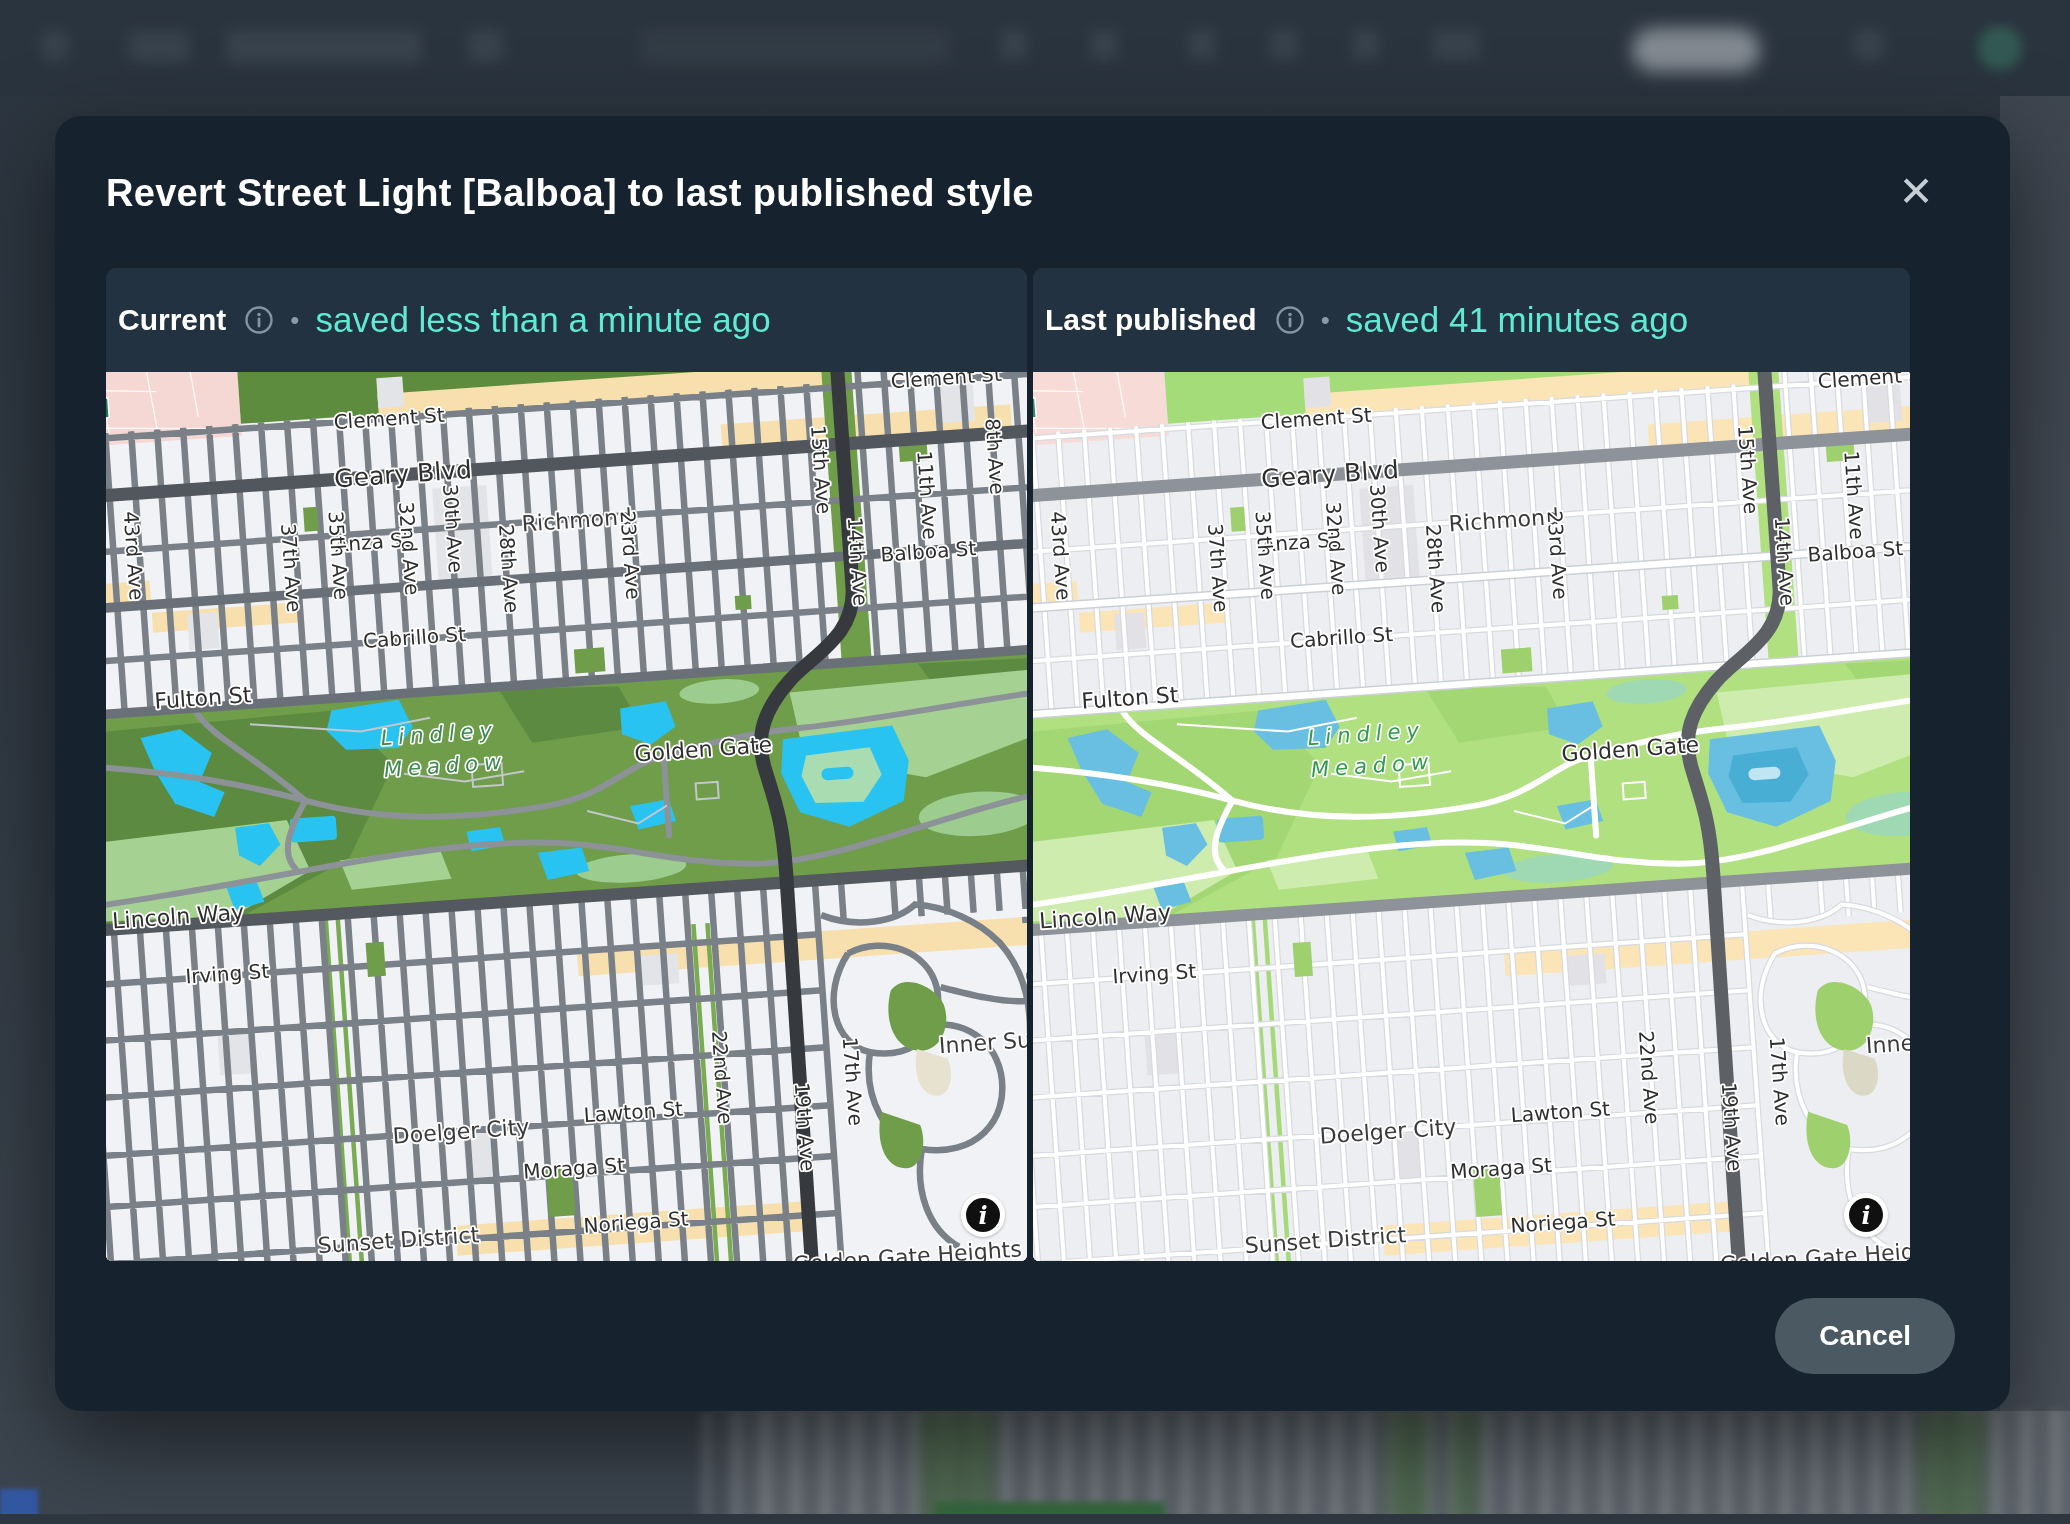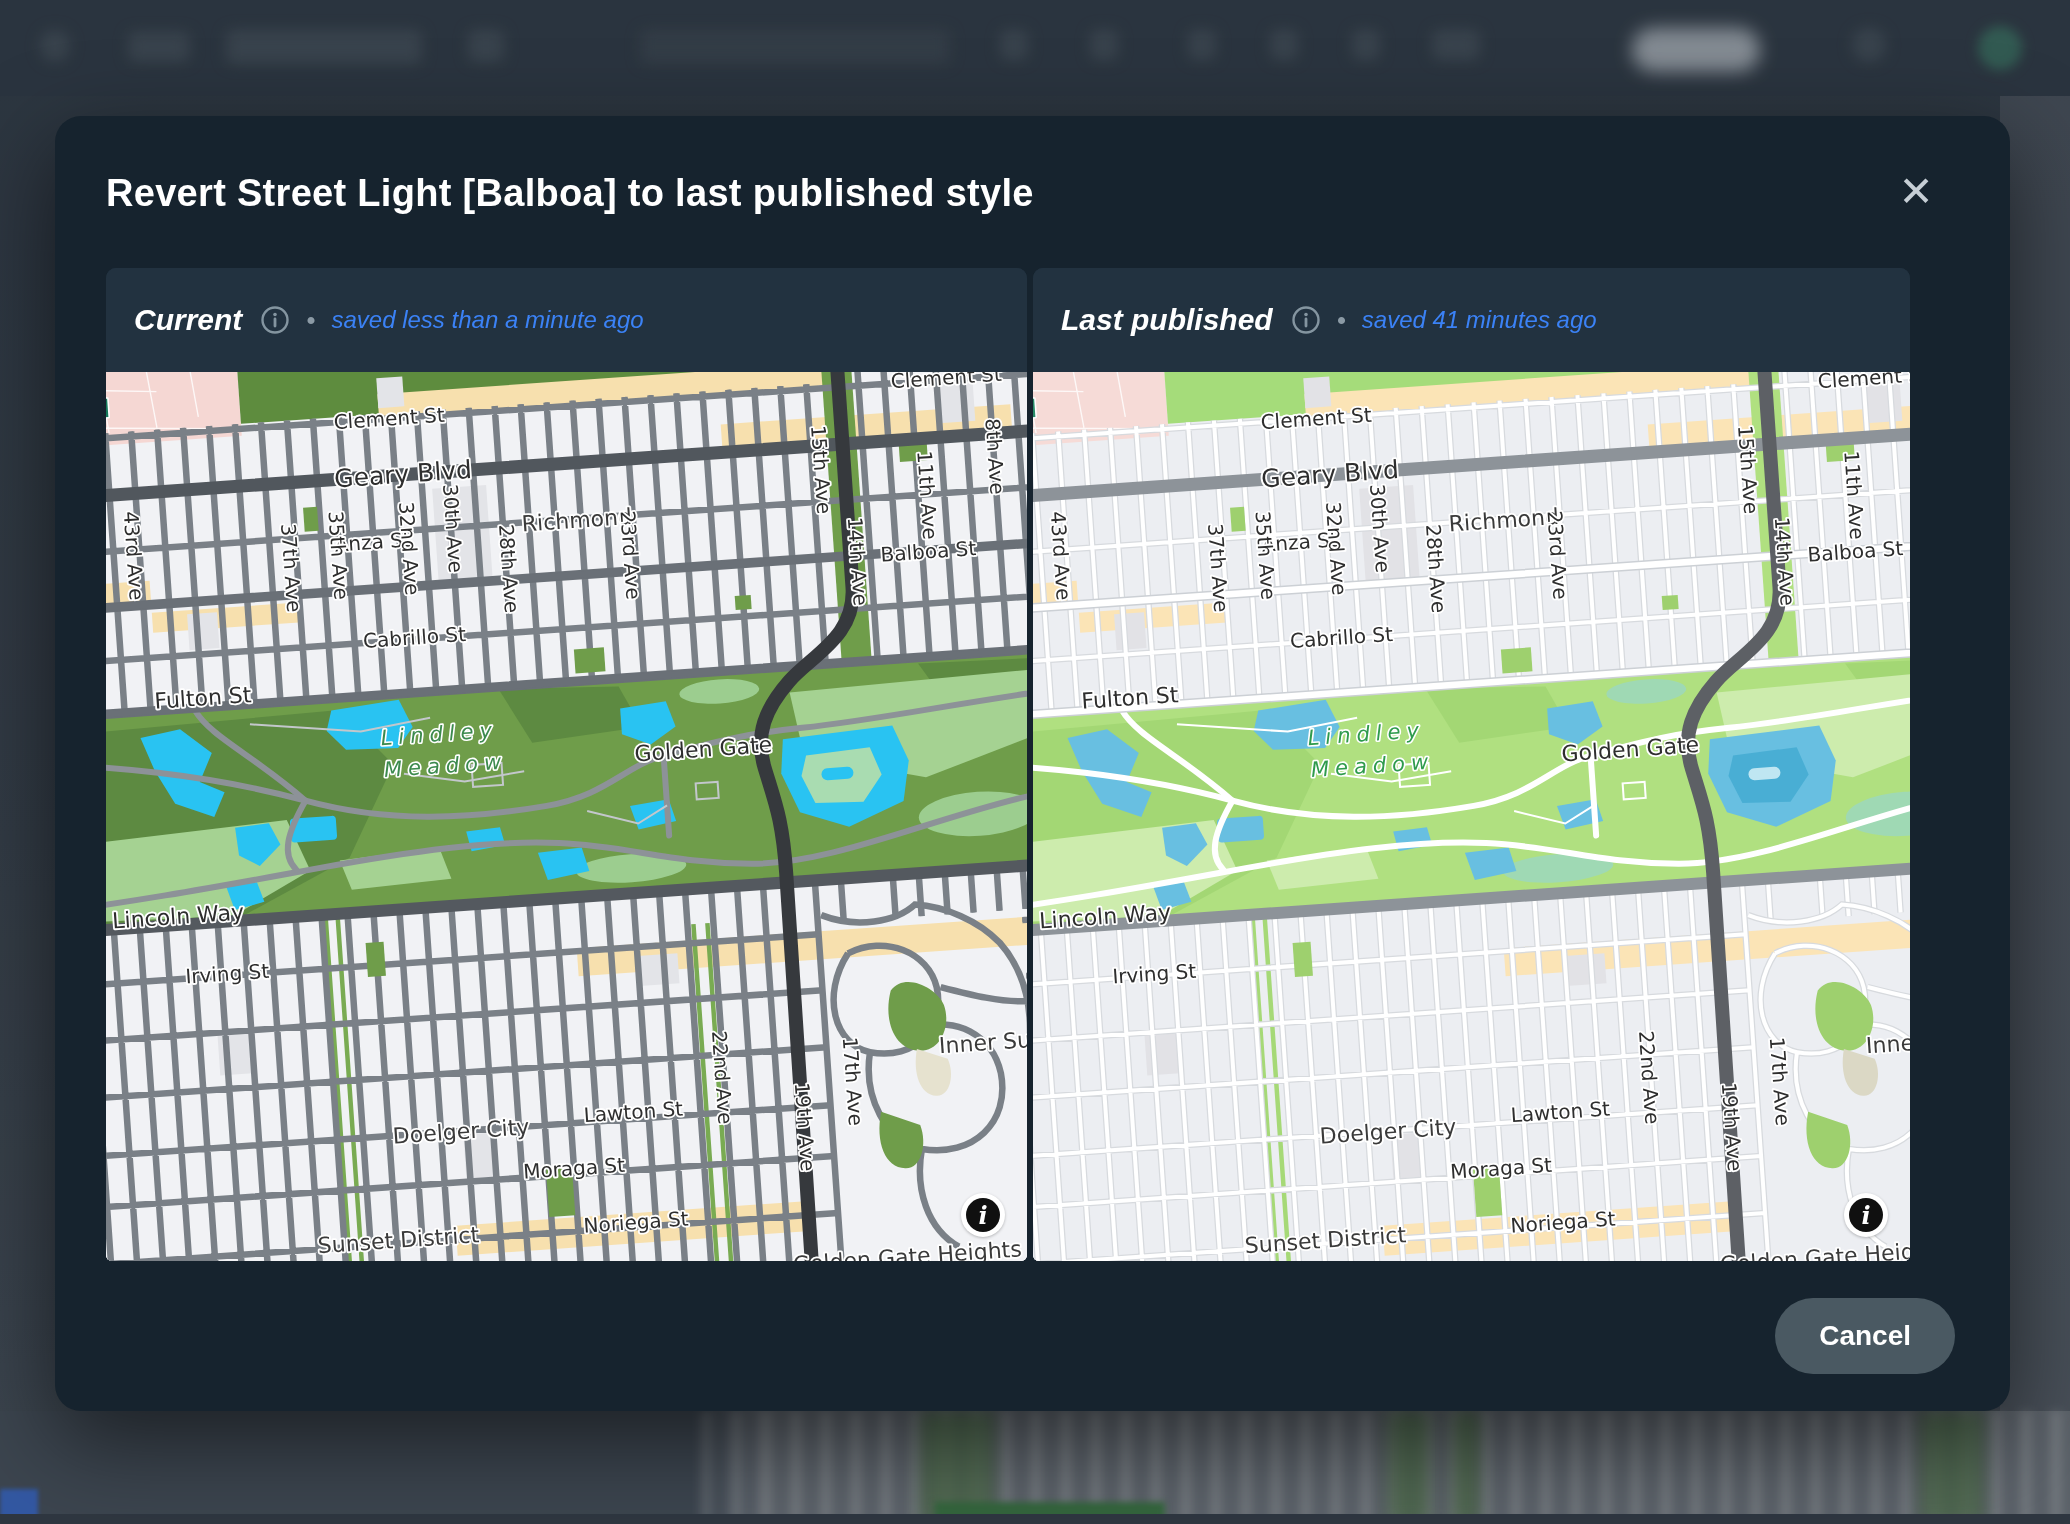--- a/index.html
+++ b/index.html
@@ -28,28 +28,28 @@
   .modal{position:absolute;left:55px;top:116px;width:1955px;height:1295px;background:#16232e;
     border-radius:26px;box-shadow:0 30px 90px rgba(0,0,0,.55);}
   .modal-title{position:absolute;left:51px;top:56px;font-size:38px;font-weight:700;color:#ffffff;letter-spacing:.3px;}
   .close-btn{position:absolute;top:48px;right:66px;width:56px;height:56px;display:flex;align-items:center;justify-content:center;
     color:#c6ced5;font-size:42px;font-weight:300;cursor:pointer;line-height:1;}
 
   .panels{position:absolute;left:51px;top:152px;display:flex;gap:6px;}
   .panel{background:#223240;border-radius:10px 10px 6px 6px;overflow:hidden;position:relative;}
   .panel.left{width:921px;}
   .panel.right{width:877px;}
-  .panel-header{height:104px;display:flex;align-items:center;padding:0 28px;gap:14px;background:#223240;font-style:italic;}
+  .panel-header{height:104px;display:flex;align-items:center;padding:0 12px;gap:14px;background:#223240;}
   .panel-title{font-size:30px;font-weight:700;color:#ffffff;}
   .info-icon{width:30px;height:30px;flex:0 0 auto;margin-left:4px;cursor:pointer;}
   .info-icon circle{fill:none;stroke:#8495a0;stroke-width:2.4;}
   .info-icon line{stroke:#8495a0;stroke-width:2.8;stroke-linecap:round;}
   .info-icon .dot{fill:#8495a0;stroke:none;}
   .sep-dot{color:#8b9aa5;font-size:26px;margin:0 2px;}
-  .panel-meta{font-size:24px;color:#3b82f6;}
+  .panel-meta{font-size:35px;color:#5eead4;}
   .map-wrap{position:relative;width:100%;height:889px;overflow:hidden;background:#eef0f3;}
   .map-svg{display:block;width:921px;height:889px;}
 
   .attrib{position:absolute;right:22px;bottom:24px;width:44px;height:44px;border-radius:50%;background:#ffffff;
     display:flex;align-items:center;justify-content:center;cursor:pointer;box-shadow:0 1px 3px rgba(0,0,0,.25);}
   .attrib-i{width:34px;height:34px;border-radius:50%;background:#101010;color:#ffffff;display:flex;align-items:center;justify-content:center;
     font-family:"DejaVu Serif", serif;font-style:italic;font-weight:700;font-size:24px;}
 
   .footer{position:absolute;right:55px;bottom:37px;display:flex;gap:18px;}
   .btn{height:76px;border:none;border-radius:40px;font-family:"Liberation Sans",sans-serif;

